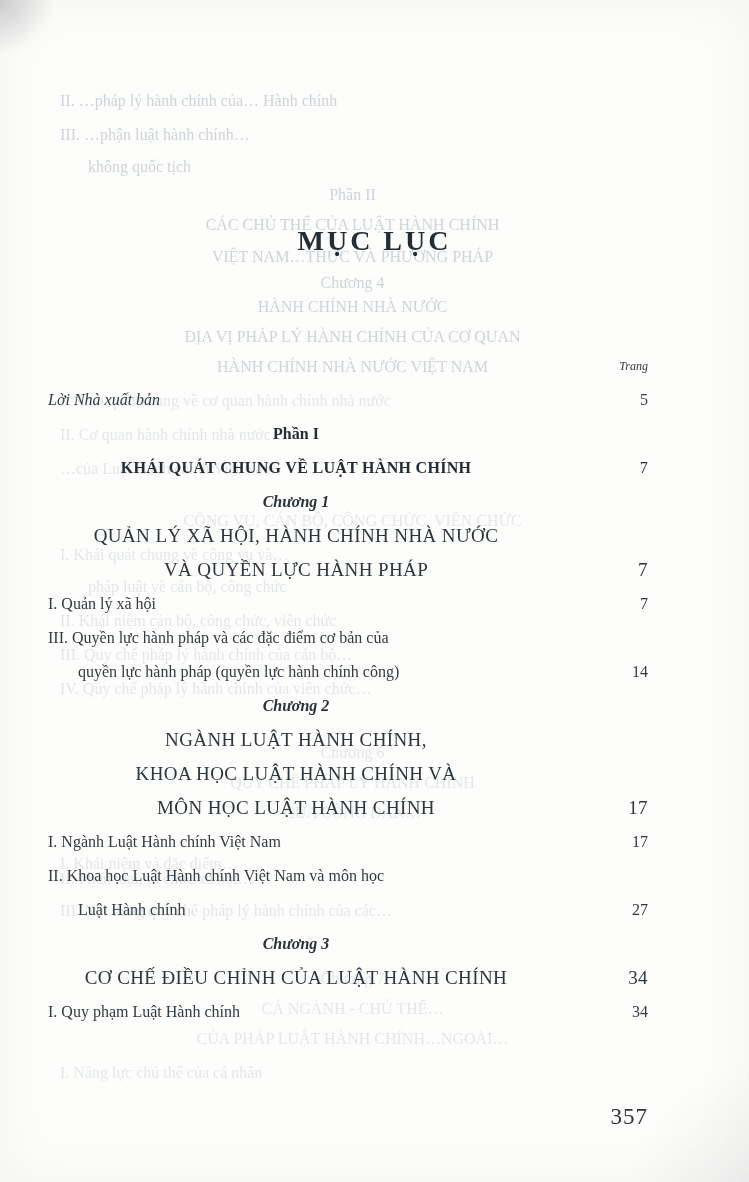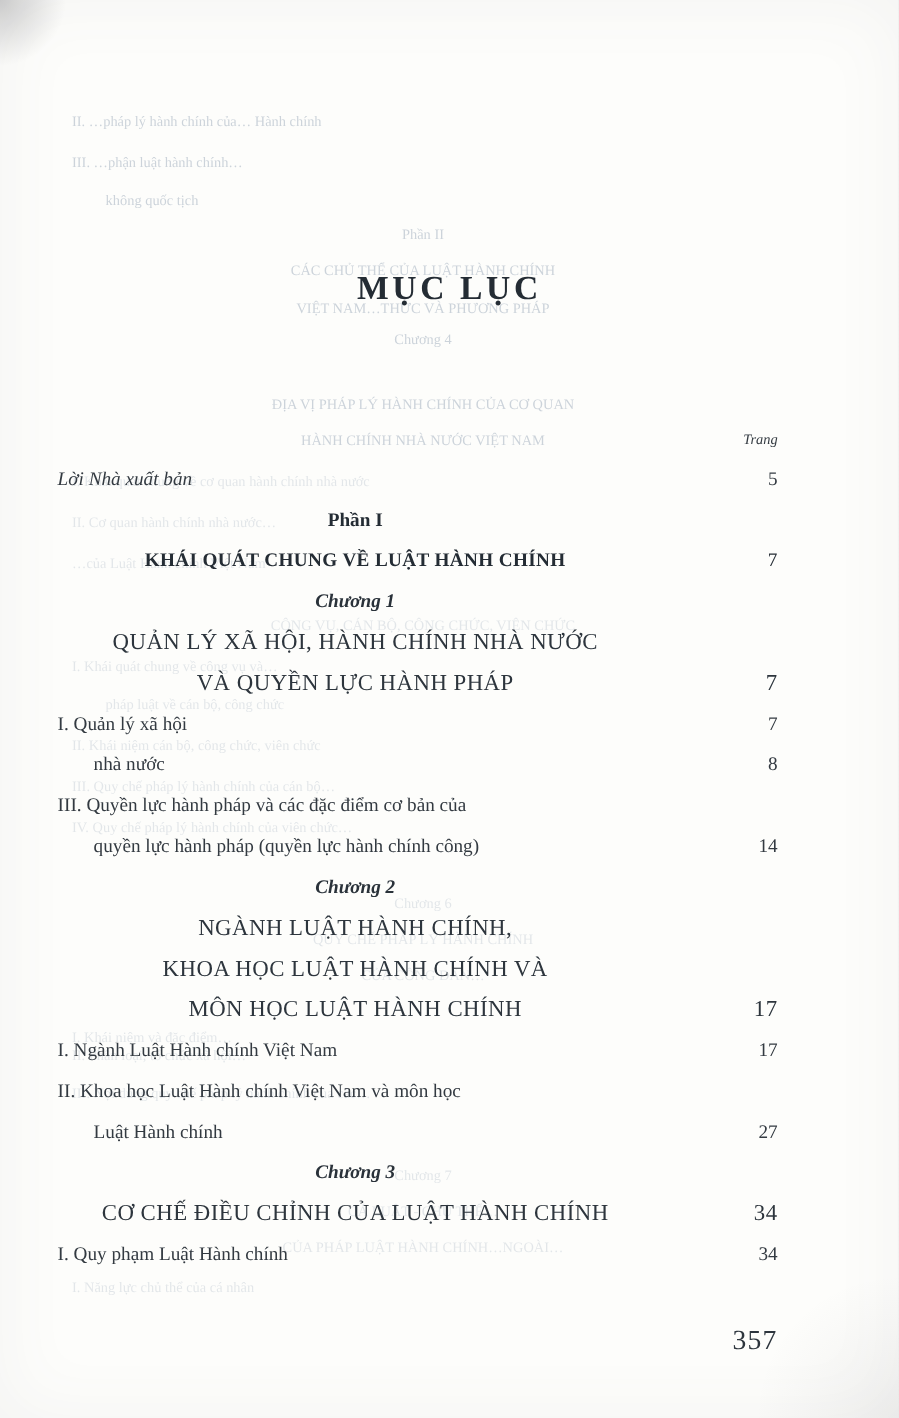--- a/index.html
+++ b/index.html
@@ -14,21 +14,21 @@
       radial-gradient(circle at 0px 0px, rgba(50,50,55,.22), rgba(50,50,55,0) 55px),
       radial-gradient(circle at 749px 1182px, rgba(80,80,85,.07), rgba(80,80,85,0) 120px),
       linear-gradient(#fdfdfb,#fdfdfb);
     box-shadow:inset 0 0 60px rgba(90,90,95,.06);
     color:#333a41;
   }
   
   .ghost-layer{position:absolute;inset:0;pointer-events:none;}
   .ghost{
     position:absolute;left:0;width:100%;
-    font-size:12px;line-height:22px;color:#5d7term;
+    font-size:16px;line-height:22px;color:#5d7term;
   }
   .ghost{color:#5d7490;filter:blur(0.5px);white-space:nowrap;}
   .g-strong{opacity:.30;}
   .g-faint{opacity:.16;}
   .gl{left:60px;width:auto;text-align:left;}
   .gl2{left:88px;width:auto;text-align:left;}
   .gc{left:0;width:100%;box-sizing:border-box;padding-right:44px;text-align:center;}
   
   .content{position:absolute;left:48px;top:0;width:600px;height:1182px;}
   .title{
@@ -61,39 +61,40 @@
 <div class="page">
 
   <div class="ghost-layer">
     <div class="ghost gl g-strong" style="top:90px">II. …pháp lý hành chính của… Hành chính</div>
     <div class="ghost gl g-strong" style="top:124px">III. …phận luật hành chính…</div>
     <div class="ghost gl2 g-strong" style="top:156px">không quốc tịch</div>
     <div class="ghost gc g-strong" style="top:184px">Phần II</div>
     <div class="ghost gc g-strong" style="top:214px">CÁC CHỦ THỂ CỦA LUẬT HÀNH CHÍNH</div>
     <div class="ghost gc g-strong" style="top:246px">VIỆT NAM…THỨC VÀ PHƯƠNG PHÁP</div>
     <div class="ghost gc g-strong" style="top:272px">Chương 4</div>
+    <div class="ghost gc g-strong" style="top:296px">HÀNH CHÍNH NHÀ NƯỚC</div>
     <div class="ghost gc g-strong" style="top:326px">ĐỊA VỊ PHÁP LÝ HÀNH CHÍNH CỦA CƠ QUAN</div>
     <div class="ghost gc g-strong" style="top:356px">HÀNH CHÍNH NHÀ NƯỚC VIỆT NAM</div>
     <div class="ghost gl g-faint" style="top:390px">I. Khái quát chung về cơ quan hành chính nhà nước</div>
     <div class="ghost gl g-faint" style="top:424px">II. Cơ quan hành chính nhà nước…</div>
     <div class="ghost gl g-faint" style="top:458px">…của Luật Hành chính Việt Nam</div>
     <div class="ghost gc g-faint" style="top:510px">CÔNG VỤ, CÁN BỘ, CÔNG CHỨC, VIÊN CHỨC</div>
     <div class="ghost gl g-faint" style="top:544px">I. Khái quát chung về công vụ và…</div>
     <div class="ghost gl2 g-faint" style="top:576px">pháp luật về cán bộ, công chức</div>
     <div class="ghost gl g-faint" style="top:610px">II. Khái niệm cán bộ, công chức, viên chức</div>
     <div class="ghost gl g-faint" style="top:644px">III. Quy chế pháp lý hành chính của cán bộ…</div>
     <div class="ghost gl g-faint" style="top:678px">IV. Quy chế pháp lý hành chính của viên chức…</div>
     <div class="ghost gc g-faint" style="top:742px">Chương 6</div>
     <div class="ghost gc g-faint" style="top:772px">QUY CHẾ PHÁP LÝ HÀNH CHÍNH</div>
     <div class="ghost gc g-faint" style="top:802px">CỦA CÔNG DÂN…</div>
     <div class="ghost gl g-faint" style="top:853px">I. Khái niệm và đặc điểm…</div>
     <div class="ghost gl g-faint" style="top:868px">II. Phân loại, tổ chức xã hội…</div>
     <div class="ghost gl g-faint" style="top:900px">III. Nội dung quy chế pháp lý hành chính của các…</div>
     <div class="ghost gc g-faint" style="top:968px">Chương 7</div>
-    <div class="ghost gc g-faint" style="top:998px">CÁ LUẬT - CHỦ THỂ…</div>
+    <div class="ghost gc g-faint" style="top:998px">CÁ NGÀNH - CHỦ THỂ…</div>
     <div class="ghost gc g-faint" style="top:1028px">CỦA PHÁP LUẬT HÀNH CHÍNH…NGOÀI…</div>
     <div class="ghost gl g-faint" style="top:1062px">I. Năng lực chủ thể của cá nhân</div>
   </div>
 
   <div class="content">
 
     <div class="title">MỤC LỤC</div>
 
     <div class="trang">Trang</div>
 
@@ -125,24 +126,20 @@
         <span>VÀ QUYỀN LỰC HÀNH PHÁP</span>
         <span class="num">7</span>
       </div>
 
       <div class="row r-item">
         <span>I. Quản lý xã hội</span>
         <span class="num">7</span>
       </div>
 
 
-      <div class="row r-cont">
-        <span>nhà nước</span>
-        <span class="num">8</span>
-      </div>
 
       <div class="row r-item">
         <span>III. Quyền lực hành pháp và các đặc điểm cơ bản của</span>
       </div>
 
       <div class="row r-cont">
         <span>quyền lực hành pháp (quyền lực hành chính công)</span>
         <span class="num">14</span>
       </div>
 

